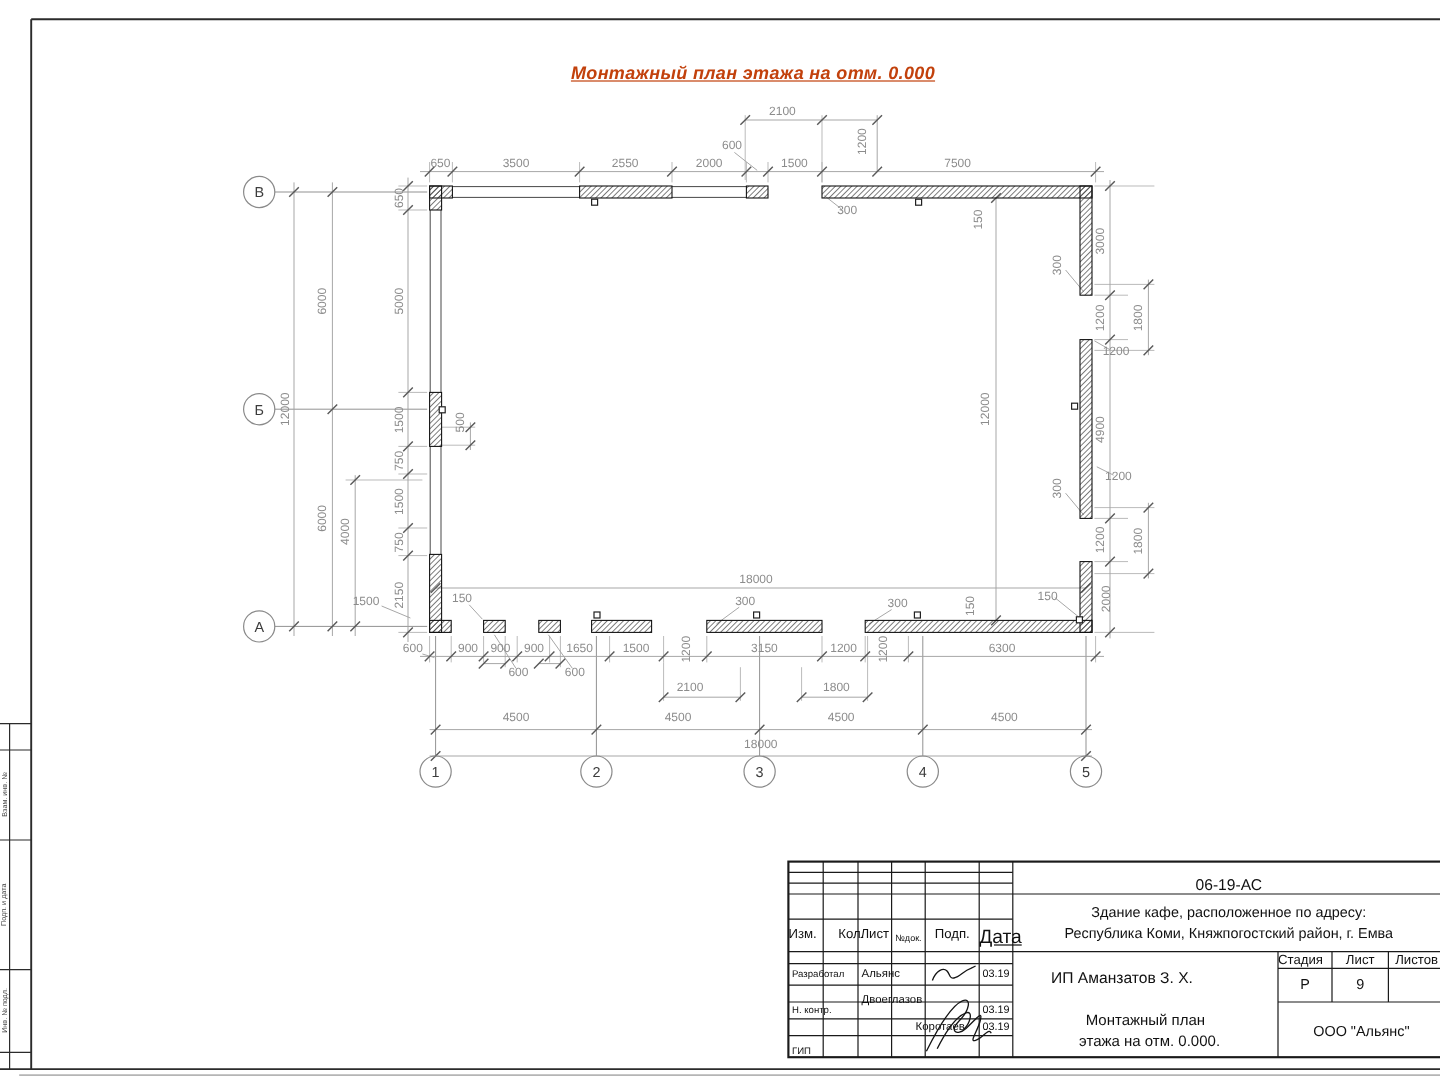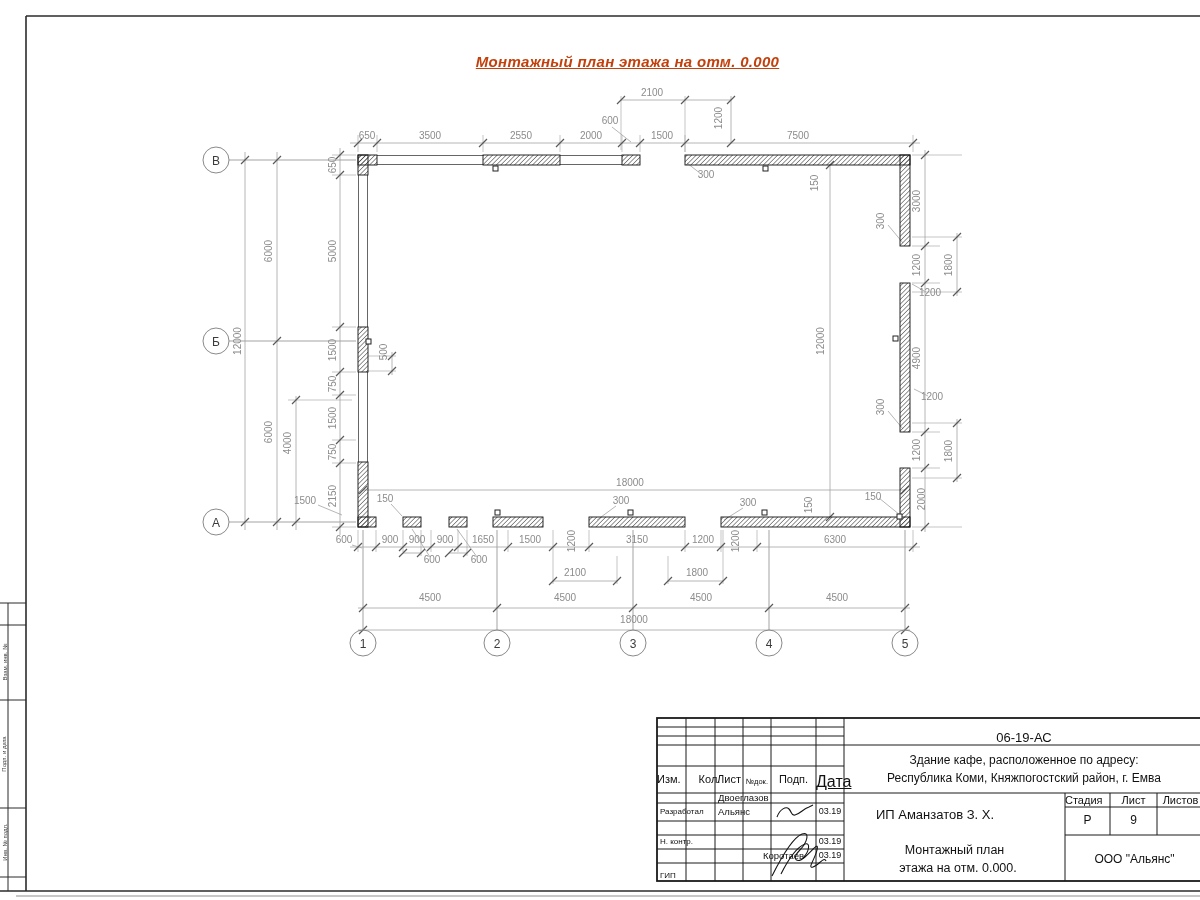--- a/index.html
+++ b/index.html
@@ -222,21 +222,21 @@
   <div class="st c" style="left:715px;top:773px;width:28px;font-size:11px;">Лист</div>
   <div class="st c" style="left:743px;top:777px;width:28px;font-size:7.5px;">№док.</div>
   <div class="st c" style="left:771px;top:773px;width:45px;font-size:11px;">Подп.</div>
   <div class="st c" style="left:816px;top:773px;width:28px;font-size:16px;text-decoration:underline;">Дата</div>
 
   <div class="st" style="left:660px;top:807px;font-size:8px;">Разработал</div>
   <div class="st" style="left:718px;top:806px;font-size:9.5px;">Альянс</div>
   <div class="st c" style="left:816px;top:806px;width:28px;font-size:9px;">03.19</div>
 
   <div class="st" style="left:660px;top:837px;font-size:8px;text-align:center;">Н. контр.</div>
-  <div class="st" style="left:718px;top:792px;font-size:9.5px;">Двоеглазов</div>
+  <div class="st" style="left:718px;top:828px;font-size:9.5px;">Двоеглазов</div>
   <div class="st c" style="left:816px;top:836px;width:28px;font-size:9px;">03.19</div>
 
   <div class="st" style="left:660px;top:851px;font-size:8px;margin-top:20px;">ГИП</div>
   <div class="st" style="left:718px;top:850px;font-size:9.5px;padding-left:45px;">Коротаев</div>
   <div class="st c" style="left:816px;top:850px;width:28px;font-size:9px;">03.19</div>
 
   <div class="st c" style="left:844px;top:730px;width:360px;font-size:13px;">06-19-АС</div>
   <div class="st c" style="left:844px;top:753px;width:360px;font-size:12px;">Здание кафе, расположенное по адресу:</div>
   <div class="st c" style="left:844px;top:771px;width:360px;font-size:12px;">Республика Коми, Княжпогостский район, г. Емва</div>
   <div class="st c" style="left:844px;top:807px;width:182px;font-size:13px;">ИП Аманзатов З. Х.</div>

